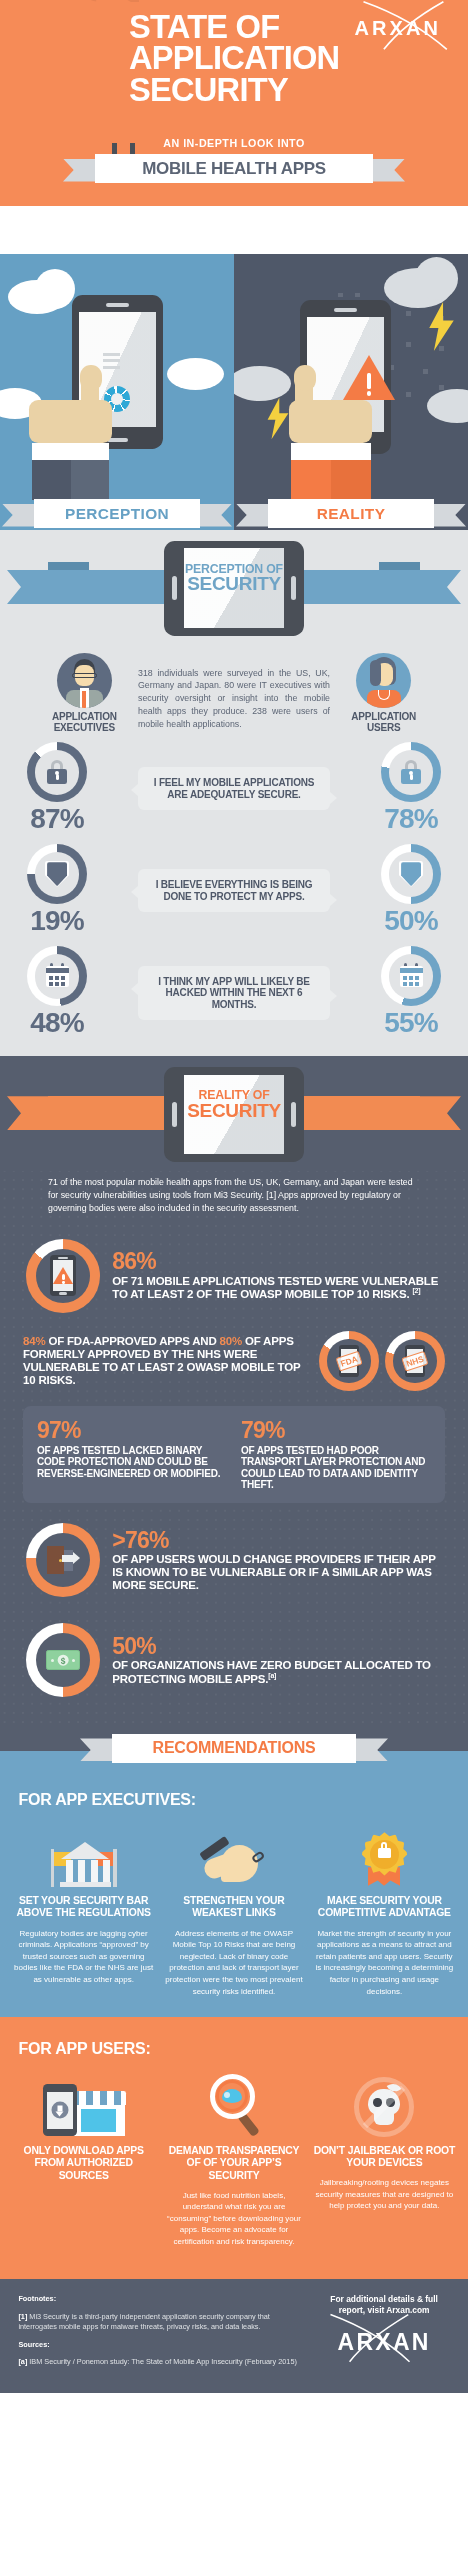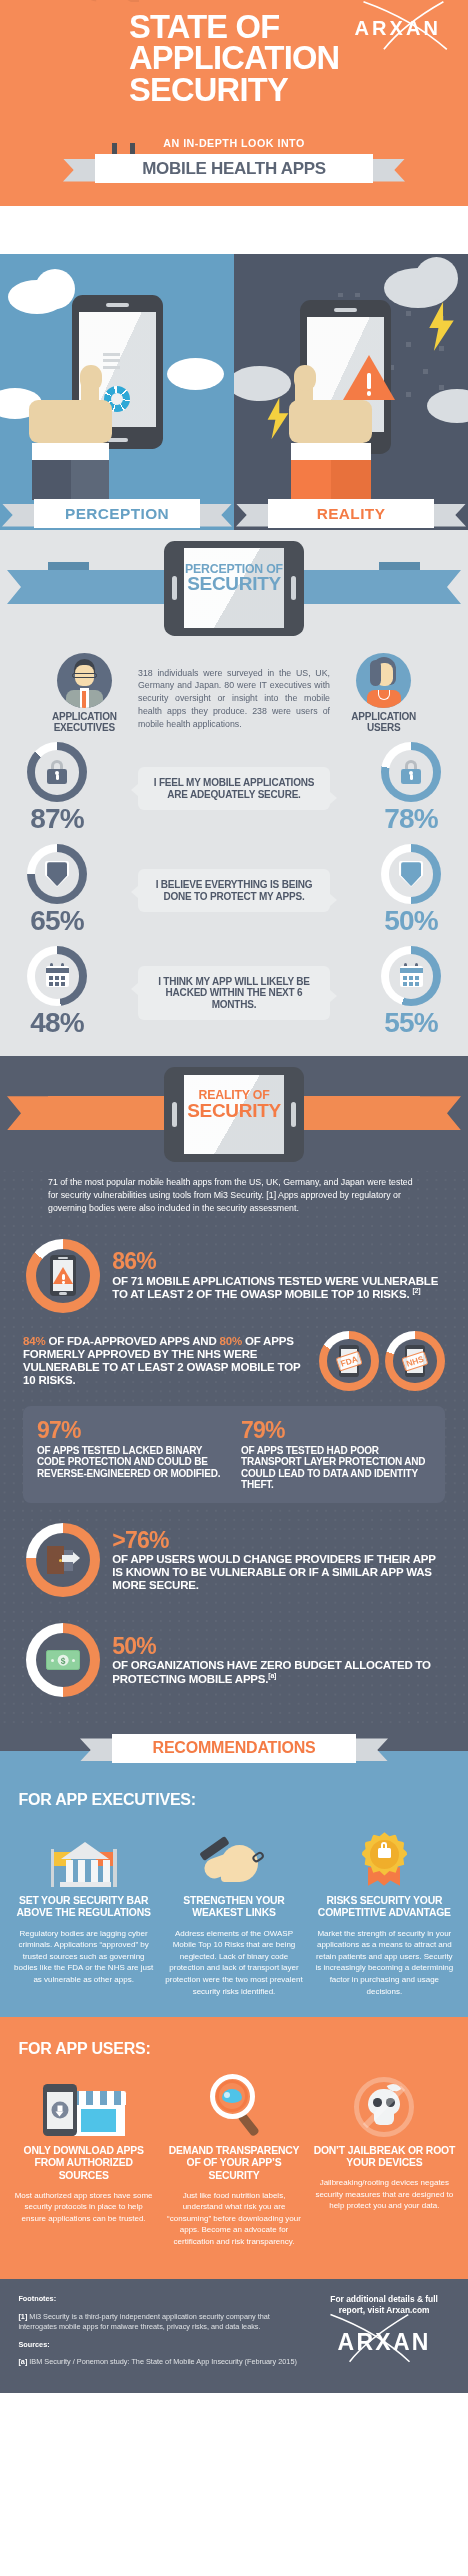--- a/index.html
+++ b/index.html
@@ -440,21 +440,21 @@
   <div class="statrow">
     <div class="donut-wrap">
       <div class="donut" id="d-r1-exec" style="background: conic-gradient(rgb(94, 107, 128) 0deg, rgb(94, 107, 128) 75%, rgb(255, 255, 255) 75%, rgb(255, 255, 255) 100%);">
         <div class="hole">
           <span class="gl shield">
             <span class="w"></span>
               <span class="s" style="background:#5E6B80"></span>
           </span>
         </div>
       </div>
-      <div class="pct dark">65%</div>
+      <div class="pct dark">19%</div>
     </div>
     <div class="bubble">I BELIEVE EVERYTHING IS BEING DONE TO PROTECT MY APPS.</div>
     <div class="donut-wrap">
       <div class="donut" id="d-r1-user" style="background: conic-gradient(rgb(111, 164, 198) 0deg, rgb(111, 164, 198) 50%, rgb(255, 255, 255) 50%, rgb(255, 255, 255) 100%);">
         <div class="hole">
           <span class="gl shield">
             <span class="w"></span>
               <span class="s" style="background:#6FA4C6"></span>
           </span>
         </div>
@@ -670,21 +670,21 @@
     <div class="card">
       <div class="art">
         <div class="badge-art">
             <div class="rib"></div>
             <div class="star"></div>
             <div class="inner"></div>
             <div class="lks"></div>
             <div class="lk"></div>
           </div>
       </div>
-      <div class="h">RISKS SECURITY YOUR COMPETITIVE ADVANTAGE</div>
+      <div class="h">MAKE SECURITY YOUR COMPETITIVE ADVANTAGE</div>
       <div class="p">Market the strength of security in your applications as a means to attract and retain patients and app users. Security is increasingly becoming a determining factor in purchasing and usage decisions.</div>
     </div>
   </div>
 </div>
 
 <div class="recs-user">
   <div class="sec-head">FOR APP USERS:</div>
   <div class="cards">
     <div class="card">
       <div class="art">
@@ -692,21 +692,20 @@
             <div class="bld"></div>
             <div class="win"></div>
             <div class="awn"></div>
           <div class="ph">
               <div class="s"></div>
               <div class="ar"></div>
             </div>
           </div>
       </div>
       <div class="h">ONLY DOWNLOAD APPS FROM AUTHORIZED SOURCES</div>
-      <div class="p">Most authorized app stores have some security protocols in place to help ensure applications can be trusted.</div>
     </div>
     <div class="card">
       <div class="art">
         <div class="glass">
             <div class="handle"></div>
             <div class="ring"></div>
             <div class="ring2"></div>
             <div class="eye"></div>
           </div>
       </div>

